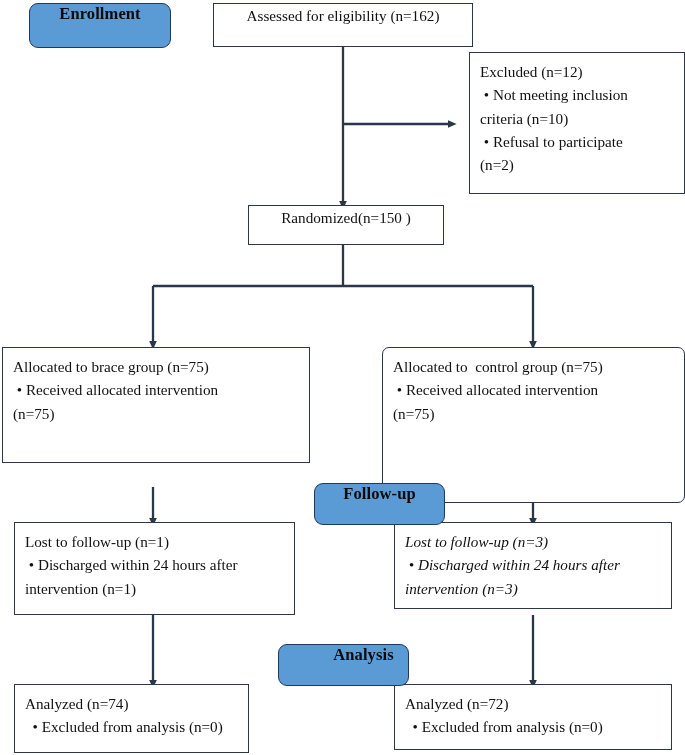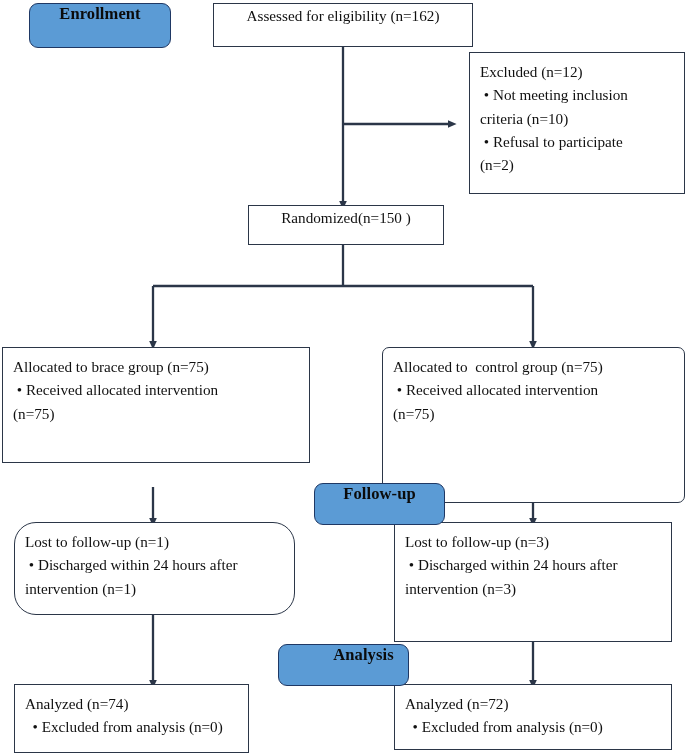--- a/index.html
+++ b/index.html
@@ -127,27 +127,27 @@
  • Received allocated intervention
 (n=75)</div>
   </div>
 
   <div class="node" style="left:382px; top:347px; width:303px; height:156px;border-radius:7px;">
     <div class="body">Allocated to  control group (n=75)
  • Received allocated intervention
 (n=75)</div>
   </div>
 
-  <div class="node" style="left:14px; top:522px; width:281px; height:93px;border-radius:22px;">
+  <div class="node" style="left:14px; top:522px; width:281px; height:93px;">
     <div class="body">Lost to follow-up (n=1)
  • Discharged within 24 hours after
 intervention (n=1)</div>
   </div>
 
-  <div class="node" style="left:394px; top:522px; width:278px; height:120px;">
+  <div class="node" style="left:394px; top:522px; width:278px; height:87px;font-style:italic;">
     <div class="body">Lost to follow-up (n=3)
  • Discharged within 24 hours after
 intervention (n=3)</div>
   </div>
 
   <div class="node" style="left:14px; top:684px; width:235px; height:69px;">
     <div class="body">Analyzed (n=74)
   • Excluded from analysis (n=0)</div>
   </div>
 

